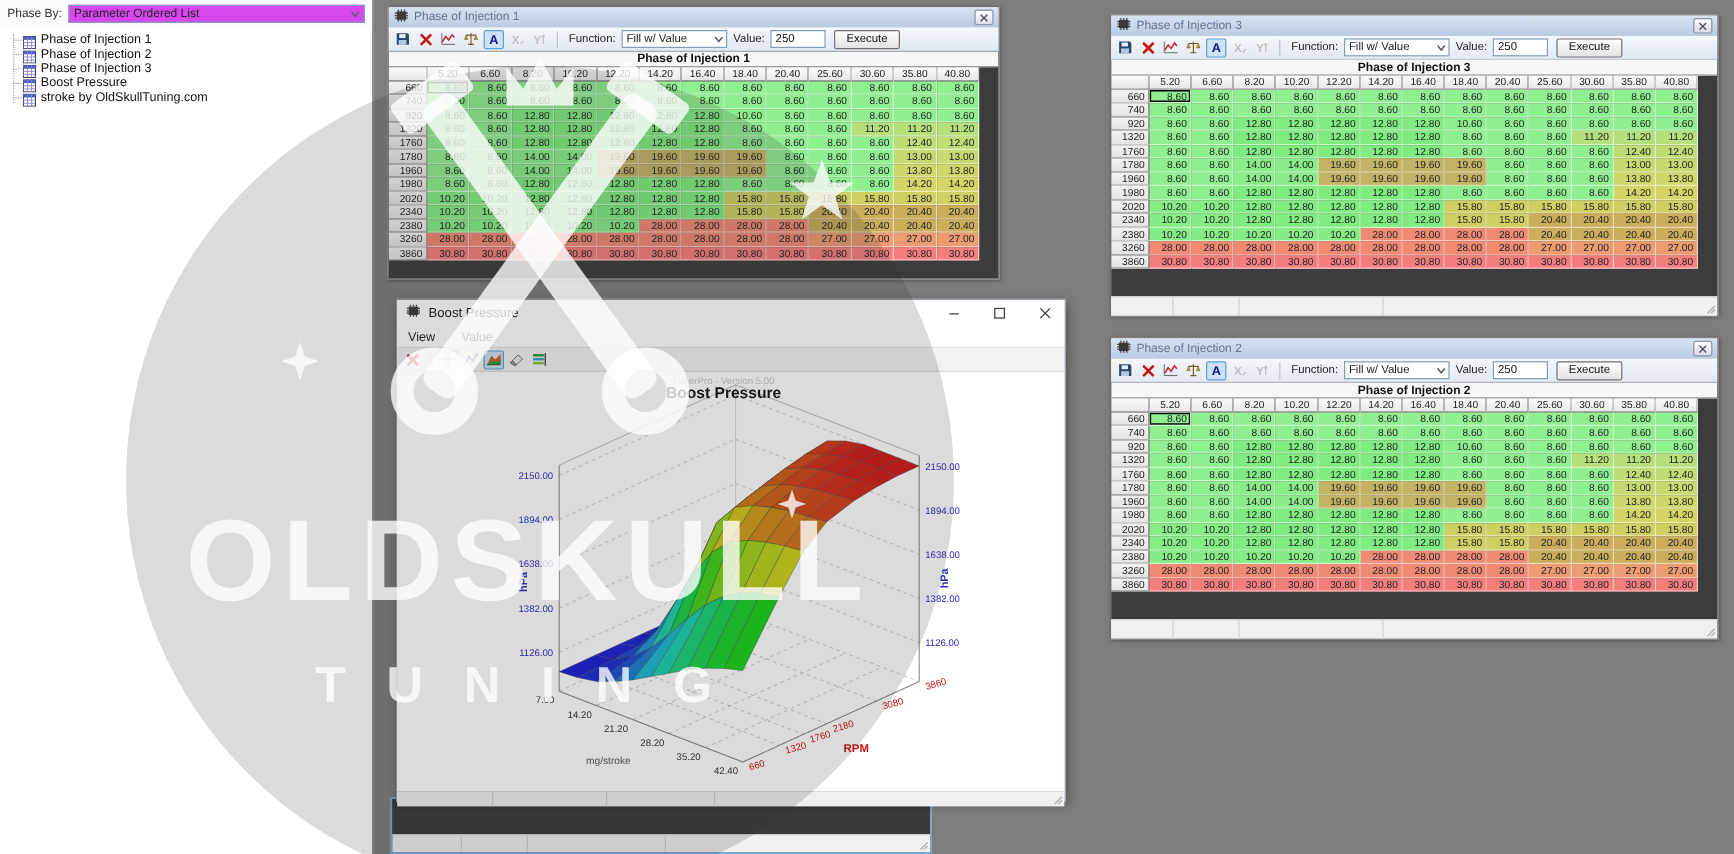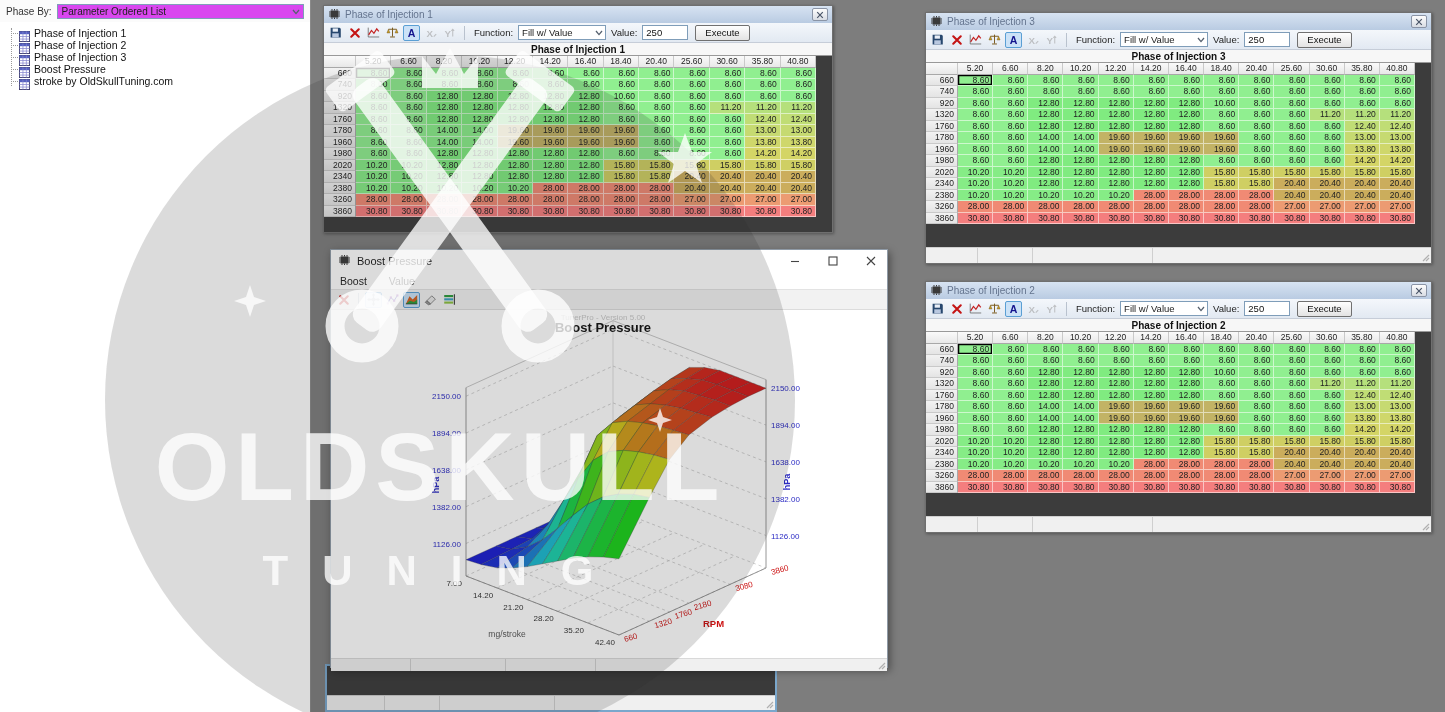--- a/index.html
+++ b/index.html
@@ -990,21 +990,21 @@
           <rect x="1" y="1" width="8" height="8" fill="none" stroke="#444" stroke-width="1.1"></rect>
         </svg>
       </span>
     <span class="wbtn">
         <svg width="10" height="10" viewBox="0 0 10 10">
           <path d="M1 1 L9 9 M9 1 L1 9" stroke="#444" stroke-width="1.1"></path>
         </svg>
       </span>
   </div>
   <div class="boost-menubar">
-    <span>Boost</span>
+    <span>View</span>
     <span>Value</span>
   </div>
   <div class="boost-toolbar" id="boost-toolbar">
       <span class="tb-btn">
         <svg width="12" height="12" viewBox="0 0 16 16">
           <path d="M3 3 L13 13 M13 3 L3 13" stroke="#c41414" stroke-width="2.8" stroke-linecap="round"></path>
         </svg>
       </span>
       <span class="tb-sep"></span>
       <span class="tb-btn pressed">

